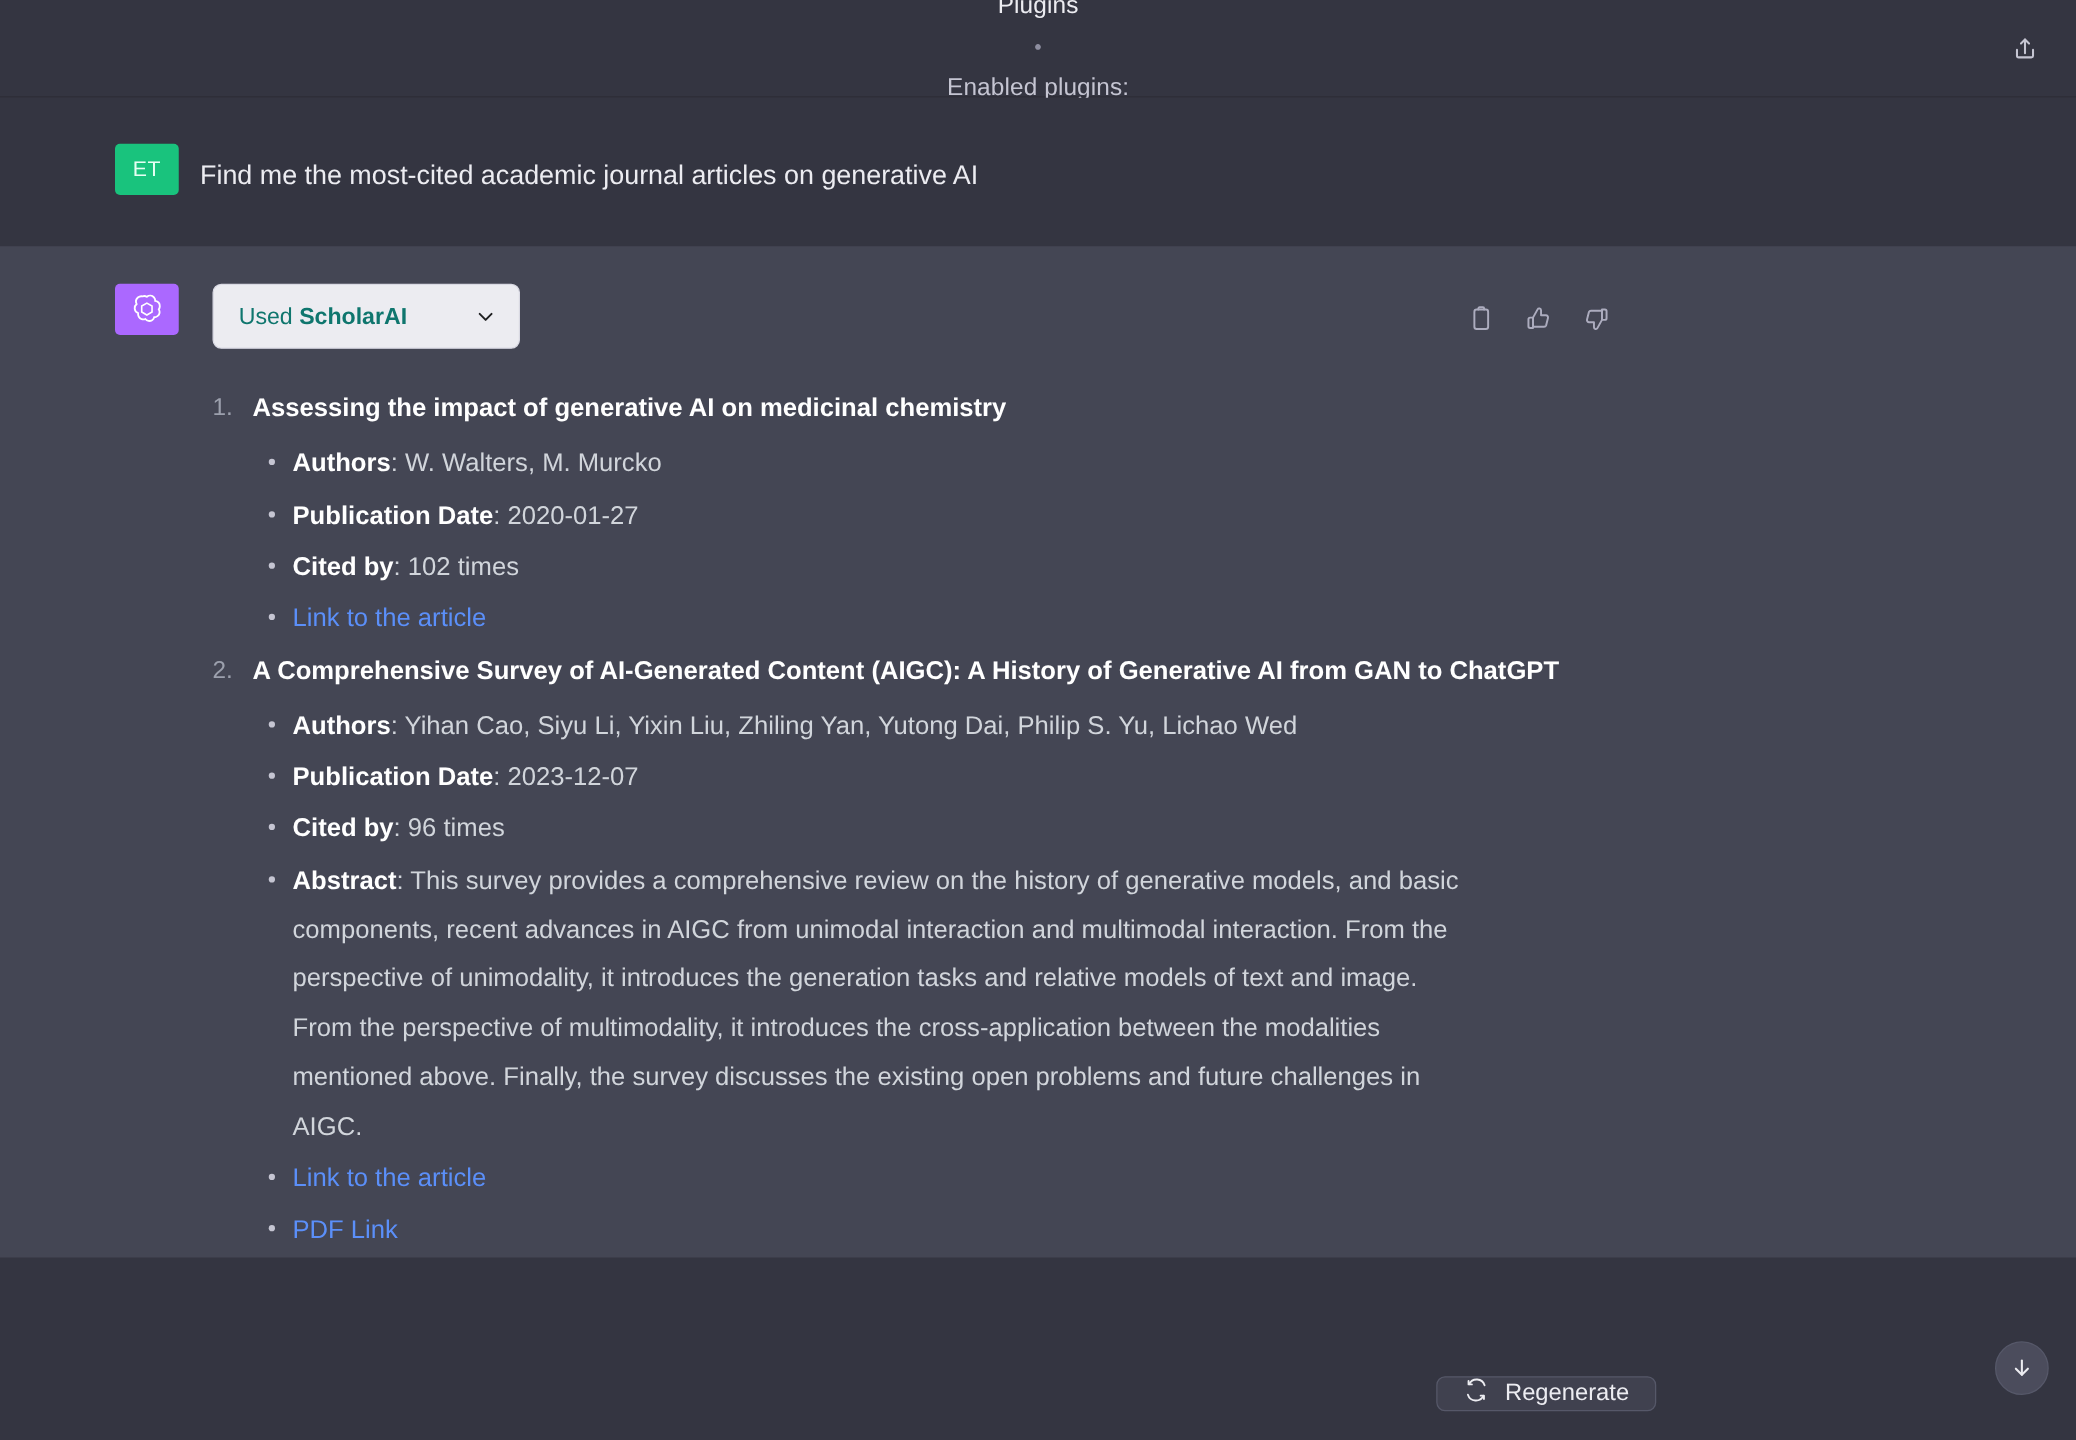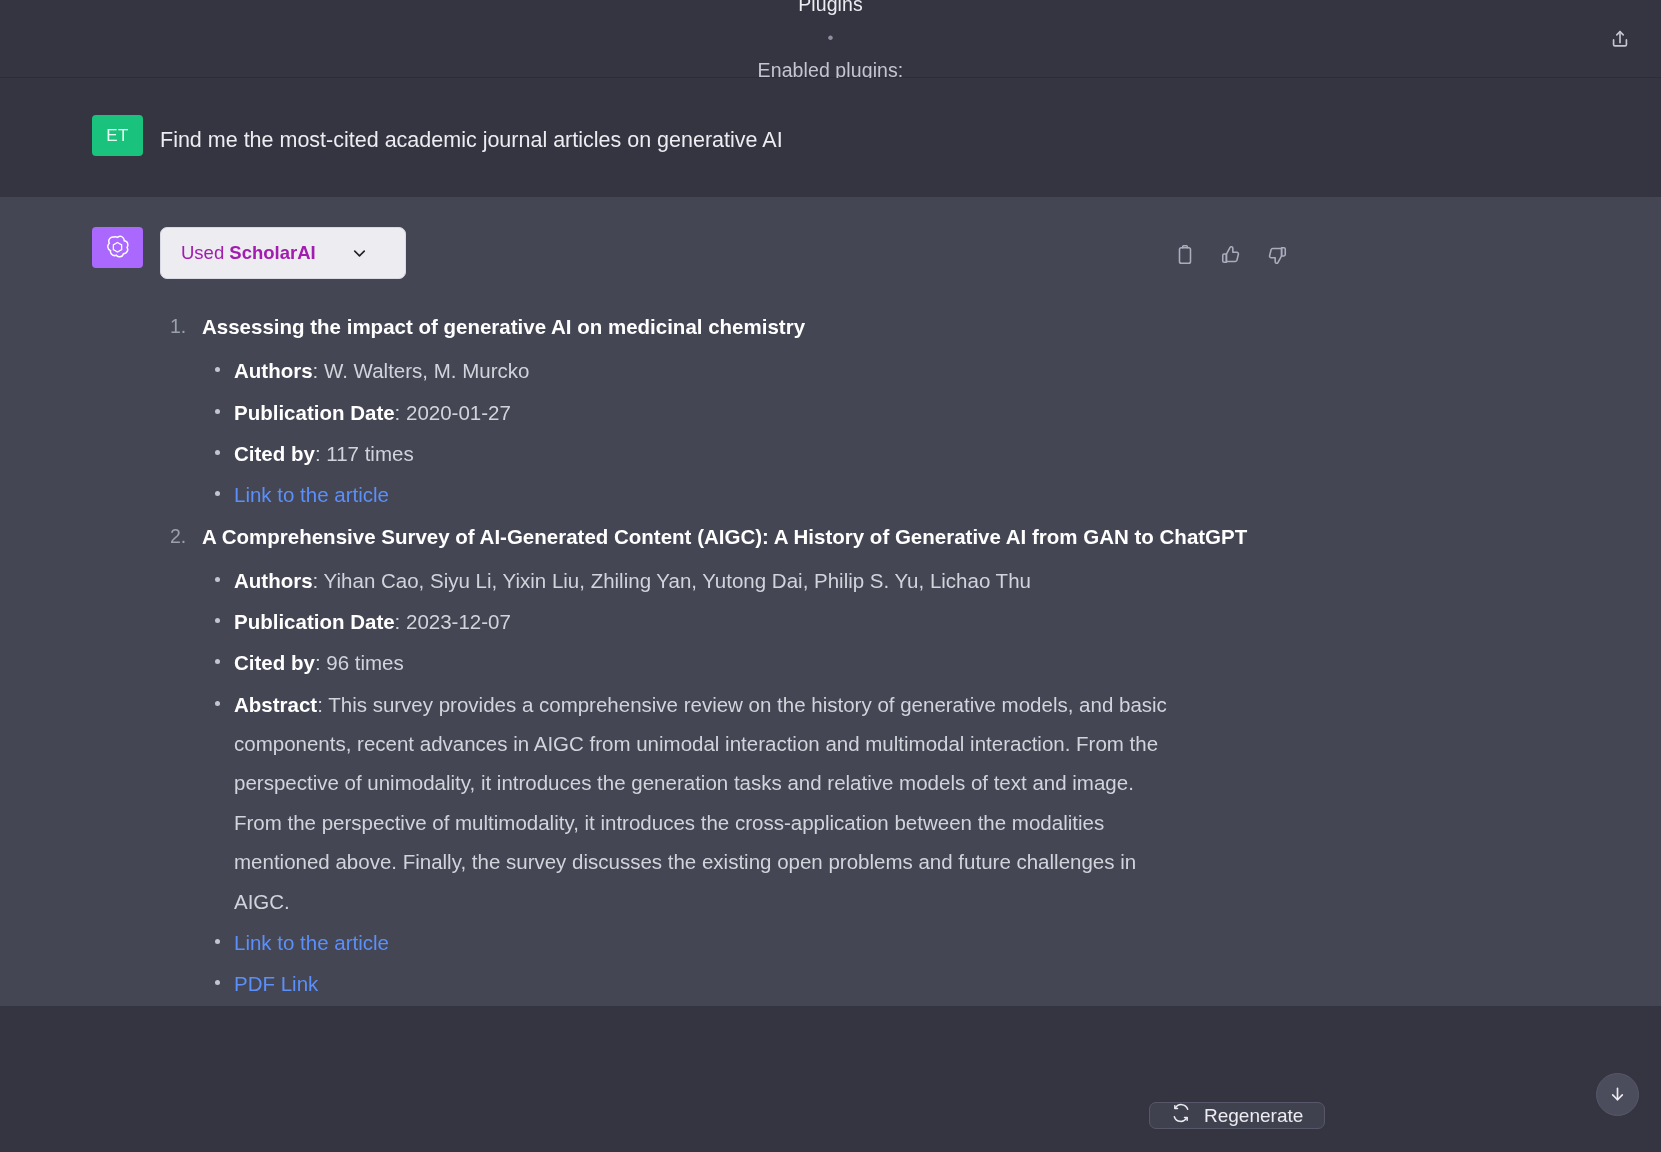--- a/index.html
+++ b/index.html
@@ -97,30 +97,32 @@
     color: #ececf1;
     font-size: 21.5px;
     line-height: 1.55;
     padding-top: 9px;
   }
 
   
   .used-plugin {
     display: inline-flex;
     align-items: center;
+    justify-content: space-between;
     gap: 34px;
     background: #ececf1;
-    color: #a21caf;
+    color: #0f766e;
     border: 1px solid #d9d9e3;
     border-radius: 7px;
     padding: 14px 17px 14px 20px;
     font-size: 18.5px;
     min-width: 246px;
     cursor: pointer;
     user-select: none;
+    margin-left: 10px;
   }
   .used-plugin .up-label { white-space: nowrap; }
   .used-plugin .up-label b { font-weight: 700; }
   .chev { display: flex; align-items: center; color: #202123; }
 
   .intro-text {
     color: #d1d5db;
     font-size: 20.5px;
     line-height: 1.72;
     margin-top: 39px;
@@ -313,29 +315,29 @@
         </div>
 
 
         <ol class="articles">
 
           <li>
             <div class="art-title">Assessing the impact of generative AI on medicinal chemistry</div>
             <ul class="details">
               <li><b>Authors</b>: <span>W. Walters, M. Murcko</span></li>
               <li><b>Publication Date</b>: <span>2020-01-27</span></li>
-              <li><b>Cited by</b>: <span>117 times</span></li>
+              <li><b>Cited by</b>: <span>102 times</span></li>
               <li><span class="link">Link to the article</span></li>
             </ul>
           </li>
 
           <li>
             <div class="art-title">A Comprehensive Survey of AI-Generated Content (AIGC): A History of Generative AI from GAN to ChatGPT</div>
             <ul class="details">
-              <li><b>Authors</b>: <span>Yihan Cao, Siyu Li, Yixin Liu, Zhiling Yan, Yutong Dai, Philip S. Yu, Lichao Thu</span></li>
+              <li><b>Authors</b>: <span>Yihan Cao, Siyu Li, Yixin Liu, Zhiling Yan, Yutong Dai, Philip S. Yu, Lichao Wed</span></li>
               <li><b>Publication Date</b>: <span>2023-12-07</span></li>
               <li><b>Cited by</b>: <span>96 times</span></li>
               <li class="abstract-text"><b>Abstract</b>: <span>This survey provides a comprehensive review on the history of generative models, and basic components, recent advances in AIGC from unimodal interaction and multimodal interaction. From the perspective of unimodality, it introduces the generation tasks and relative models of text and image. From the perspective of multimodality, it introduces the cross-application between the modalities mentioned above. Finally, the survey discusses the existing open problems and future challenges in AIGC.</span></li>
               <li><span class="link">Link to the article</span></li>
               <li><span class="link">PDF Link</span></li>
             </ul>
           </li>
 
         </ol>
       </div>

